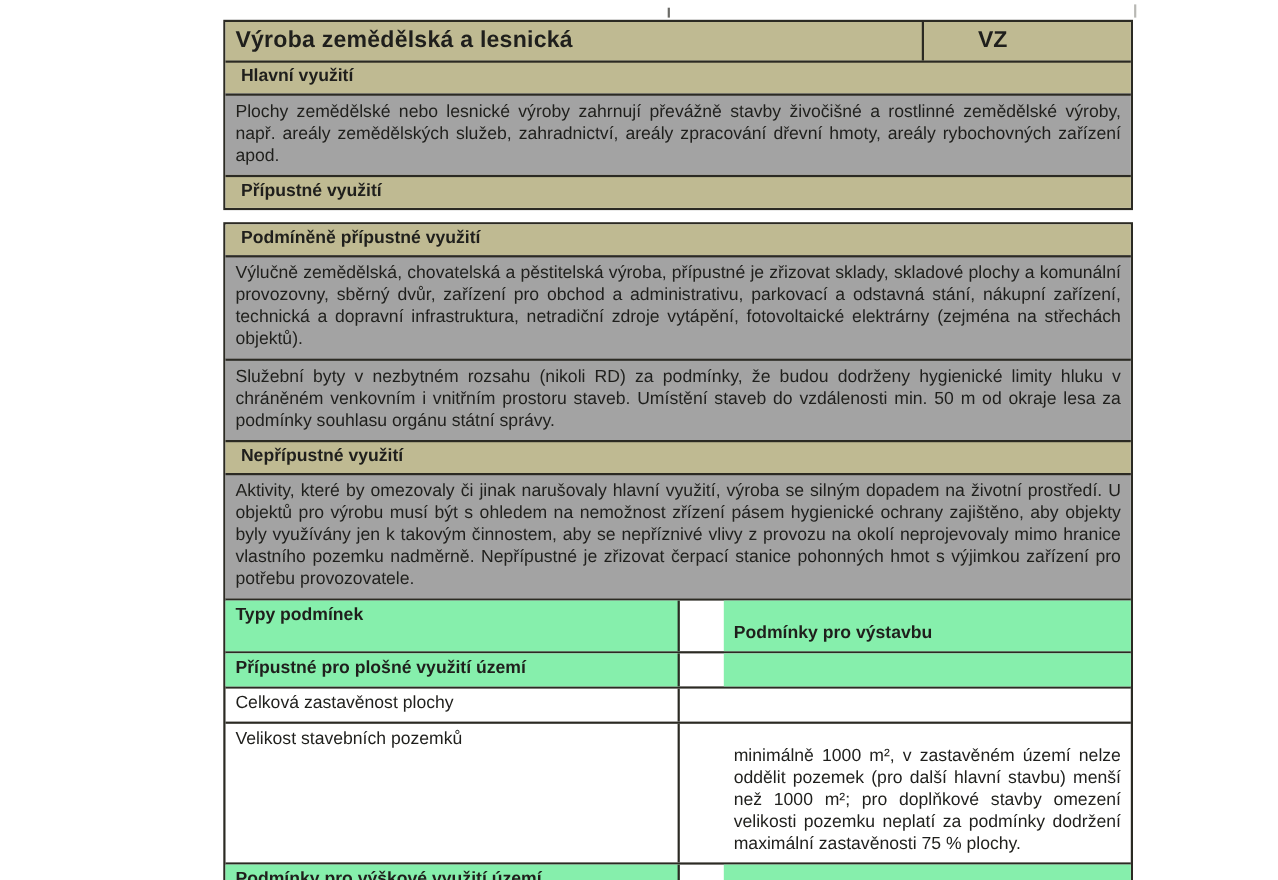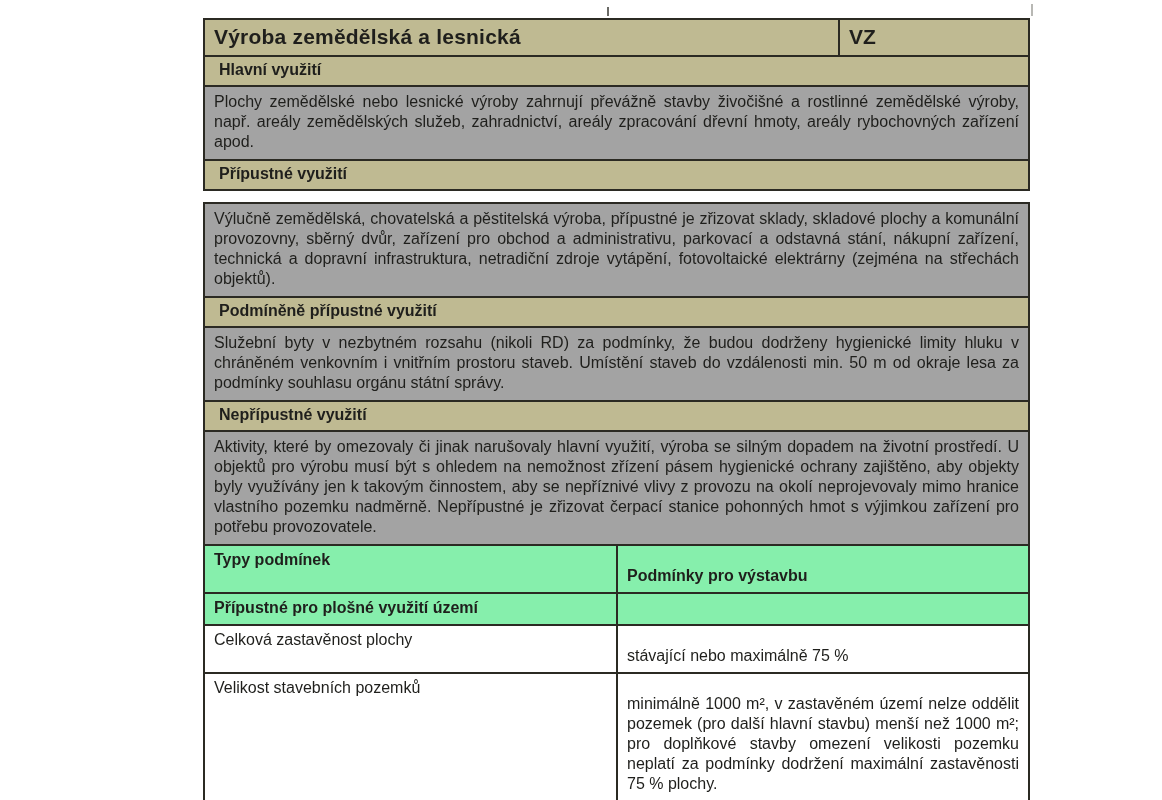--- a/index.html
+++ b/index.html
@@ -25,21 +25,21 @@
     top: 18px;
     width: 827px;
   }
   .tbl {
     border: 2px solid #2b2a23;
     box-sizing: border-box;
     background: #ffffff;
   }
   .tbl-gap { height: 11px; }
 
-  .row { border-top: 2px solid #2b2a23; box-sizing: border-box; }
+  .row { border-top: 2px solid #2b2a23; box-sizing: border-box; gap: 40px; }
   .row:first-child { border-top: none; }
 
   .title-row { display: flex; background: #bfba92; }
   .title-main {
     box-sizing: border-box;
     width: 635px;
     border-right: 2px solid #2b2a23;
     font-size: 21px;
     font-weight: bold;
     padding: 5px 9px 6px;
@@ -103,39 +103,38 @@
         <div class="title-code">VZ</div>
       </div>
       <div class="row band">Hlavní využití</div>
       <div class="row body-cell">Plochy zemědělské nebo lesnické výroby zahrnují převážně stavby živočišné a rostlinné zemědělské výroby, např. areály zemědělských služeb, zahradnictví, areály zpracování dřevní hmoty, areály rybochovných zařízení apod.</div>
       <div class="row band">Přípustné využití</div>
     </div>
 
     <div class="tbl-gap"></div>
 
     <div class="tbl">
+      <div class="row band">Podmíněně přípustné využití</div>
       <div class="row body-cell">Výlučně zemědělská, chovatelská a pěstitelská výroba, přípustné je zřizovat sklady, skladové plochy a komunální provozovny, sběrný dvůr, zařízení pro obchod a administrativu, parkovací a odstavná stání, nákupní zařízení, technická a dopravní infrastruktura, netradiční zdroje vytápění, fotovoltaické elektrárny (zejména na střechách objektů).</div>
-      <div class="row band">Podmíněně přípustné využití</div>
       <div class="row body-cell">Služební byty v nezbytném rozsahu (nikoli RD) za podmínky, že budou dodrženy hygienické limity hluku v chráněném venkovním i vnitřním prostoru staveb. Umístění staveb do vzdálenosti min. 50 m od okraje lesa za podmínky souhlasu orgánu státní správy.</div>
       <div class="row band">Nepřípustné využití</div>
       <div class="row body-cell">Aktivity, které by omezovaly či jinak narušovaly hlavní využití, výroba se silným dopadem na životní prostředí. U objektů pro výrobu musí být s ohledem na nemožnost zřízení pásem hygienické ochrany zajištěno, aby objekty byly využívány jen k takovým činnostem, aby se nepříznivé vlivy z provozu na okolí neprojevovaly mimo hranice vlastního pozemku nadměrně. Nepřípustné je zřizovat čerpací stanice pohonných hmot s výjimkou zařízení pro potřebu provozovatele.</div>
 
       <div class="row cond-row">
         <div class="cond-left band-cell bold">Typy podmínek</div>
         <div class="cond-right band-cell bold">Podmínky pro výstavbu</div>
       </div>
 
       <div class="row cond-row">
         <div class="cond-left band-cell bold">Přípustné pro plošné využití území</div>
         <div class="cond-right band-cell"></div>
       </div>
 
       <div class="row cond-row">
         <div class="cond-left">Celková zastavěnost plochy</div>
-        <div class="cond-right">stávající nebo maximálně 75 %</div>
       </div>
 
       <div class="row cond-row">
         <div class="cond-left">Velikost stavebních pozemků</div>
         <div class="cond-right">minimálně 1000 m², v zastavěném území nelze oddělit pozemek (pro další hlavní stavbu) menší než 1000 m²; pro doplňkové stavby omezení velikosti pozemku neplatí za podmínky dodržení maximální zastavěnosti 75 % plochy.</div>
       </div>
 
       <div class="row cond-row">
         <div class="cond-left band-cell bold">Podmínky pro výškové využití území</div>
         <div class="cond-right band-cell"></div>

